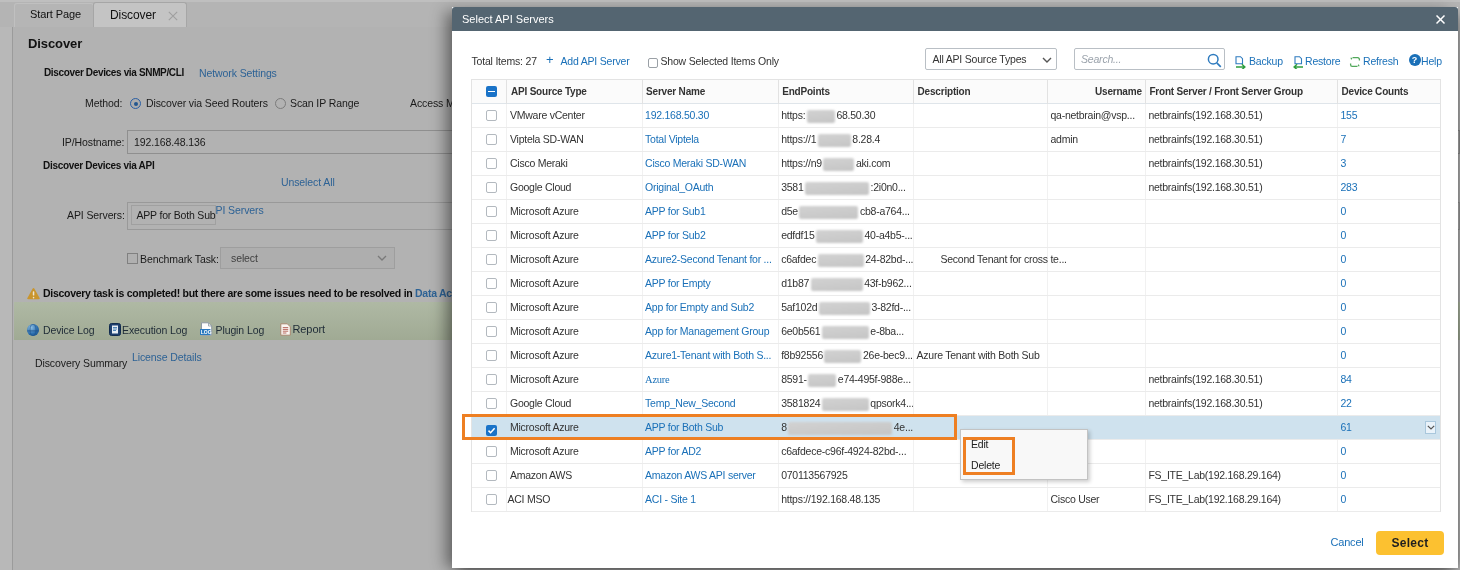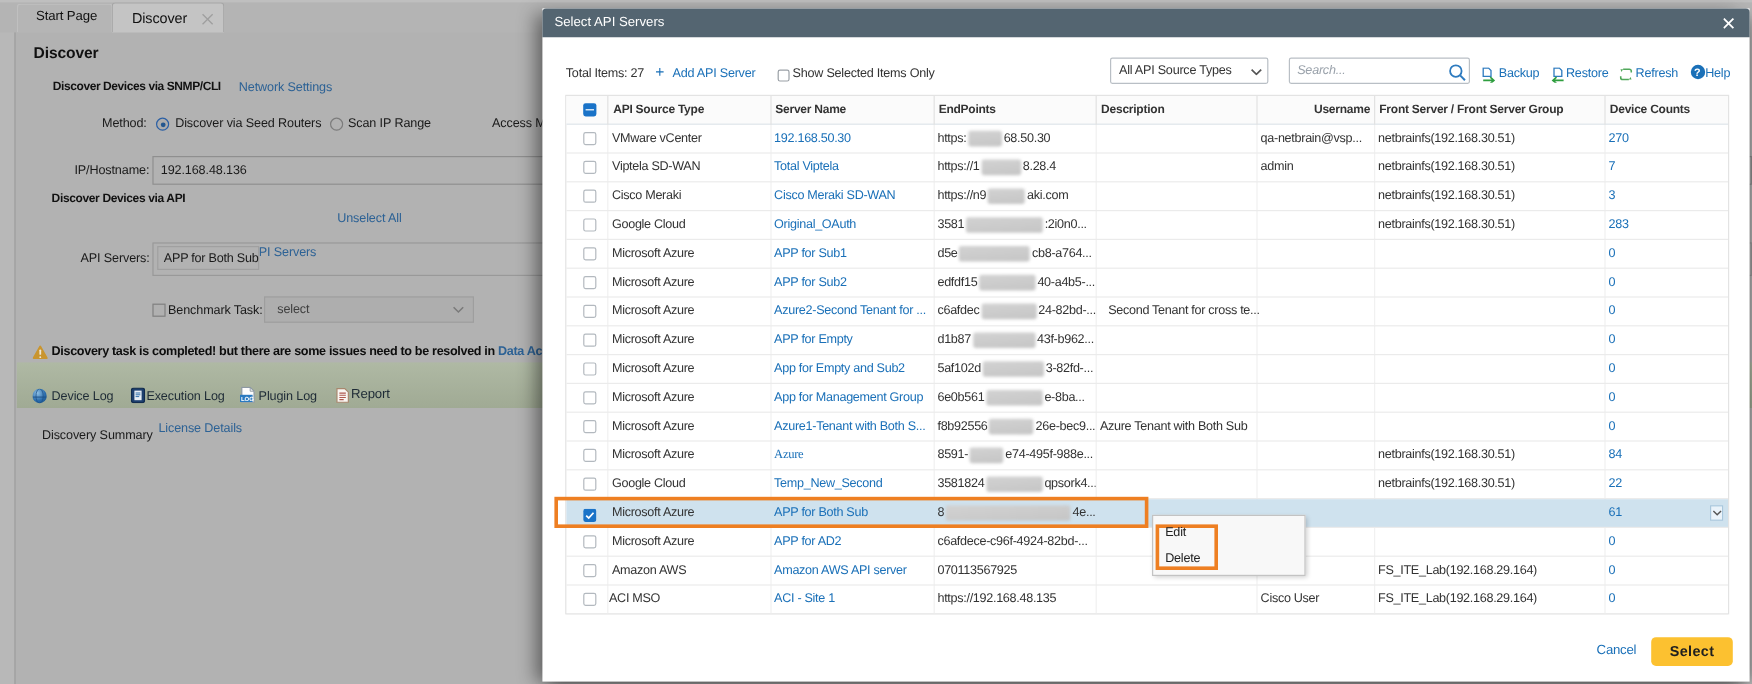--- a/index.html
+++ b/index.html
@@ -202,21 +202,21 @@
 <div class="hcell" style="left:865.0px; width:105.0px;">Device Counts</div>
 <div class="hcb"></div>
 </div>
 <div class="row" style="top:24px;">
 <div class="cb"></div>
 <div class="cell" style="left:33.5px; width:136.1px; padding-left:4.5px;">VMware vCenter</div>
 <div class="cell lk2" style="left:169.6px; width:136.1px;">192.168.50.30</div>
 <div class="cell" style="left:305.7px; width:135.40000000000003px;">https:<span class="blur" style="width:28px;"></span>68.50.30</div>
 <div class="cell" style="left:575.0px; width:97.89999999999998px;">qa-netbrain@vsp...</div>
 <div class="cell" style="left:672.9px; width:192.10000000000002px;">netbrainfs(192.168.30.51)</div>
-<div class="cell lk2" style="left:865.0px; width:105.0px;">270</div>
+<div class="cell lk2" style="left:865.0px; width:105.0px;">155</div>
 </div>
 <div class="row" style="top:48px;">
 <div class="cb"></div>
 <div class="cell" style="left:33.5px; width:136.1px; padding-left:4.5px;">Viptela SD-WAN</div>
 <div class="cell lk2" style="left:169.6px; width:136.1px;">Total Viptela</div>
 <div class="cell" style="left:305.7px; width:135.40000000000003px;">https://1<span class="blur" style="width:33px;"></span>8.28.4</div>
 <div class="cell" style="left:575.0px; width:97.89999999999998px;">admin</div>
 <div class="cell" style="left:672.9px; width:192.10000000000002px;">netbrainfs(192.168.30.51)</div>
 <div class="cell lk2" style="left:865.0px; width:105.0px;">7</div>
 </div>
@@ -248,21 +248,21 @@
 <div class="cell" style="left:33.5px; width:136.1px; padding-left:4.5px;">Microsoft Azure</div>
 <div class="cell lk2" style="left:169.6px; width:136.1px;">APP for Sub2</div>
 <div class="cell" style="left:305.7px; width:135.40000000000003px;">edfdf15<span class="blur" style="width:47px;"></span>40-a4b5-...</div>
 <div class="cell lk2" style="left:865.0px; width:105.0px;">0</div>
 </div>
 <div class="row" style="top:168px;">
 <div class="cb"></div>
 <div class="cell" style="left:33.5px; width:136.1px; padding-left:4.5px;">Microsoft Azure</div>
 <div class="cell lk2" style="left:169.6px; width:136.1px;">Azure2-Second Tenant for ...</div>
 <div class="cell" style="left:305.7px; width:135.40000000000003px;">c6afdec<span class="blur" style="width:46px;"></span>24-82bd-...</div>
-<div class="cell" style="left:448px; width:133.89999999999998px;">Second Tenant for cross te...</div>
+<div class="cell" style="left:465px; width:133.89999999999998px;">Second Tenant for cross te...</div>
 <div class="cell lk2" style="left:865.0px; width:105.0px;">0</div>
 </div>
 <div class="row" style="top:192px;">
 <div class="cb"></div>
 <div class="cell" style="left:33.5px; width:136.1px; padding-left:4.5px;">Microsoft Azure</div>
 <div class="cell lk2" style="left:169.6px; width:136.1px;">APP for Empty</div>
 <div class="cell" style="left:305.7px; width:135.40000000000003px;">d1b87<span class="blur" style="width:52px;"></span>43f-b962...</div>
 <div class="cell lk2" style="left:865.0px; width:105.0px;">0</div>
 </div>
 <div class="row" style="top:216px;">

